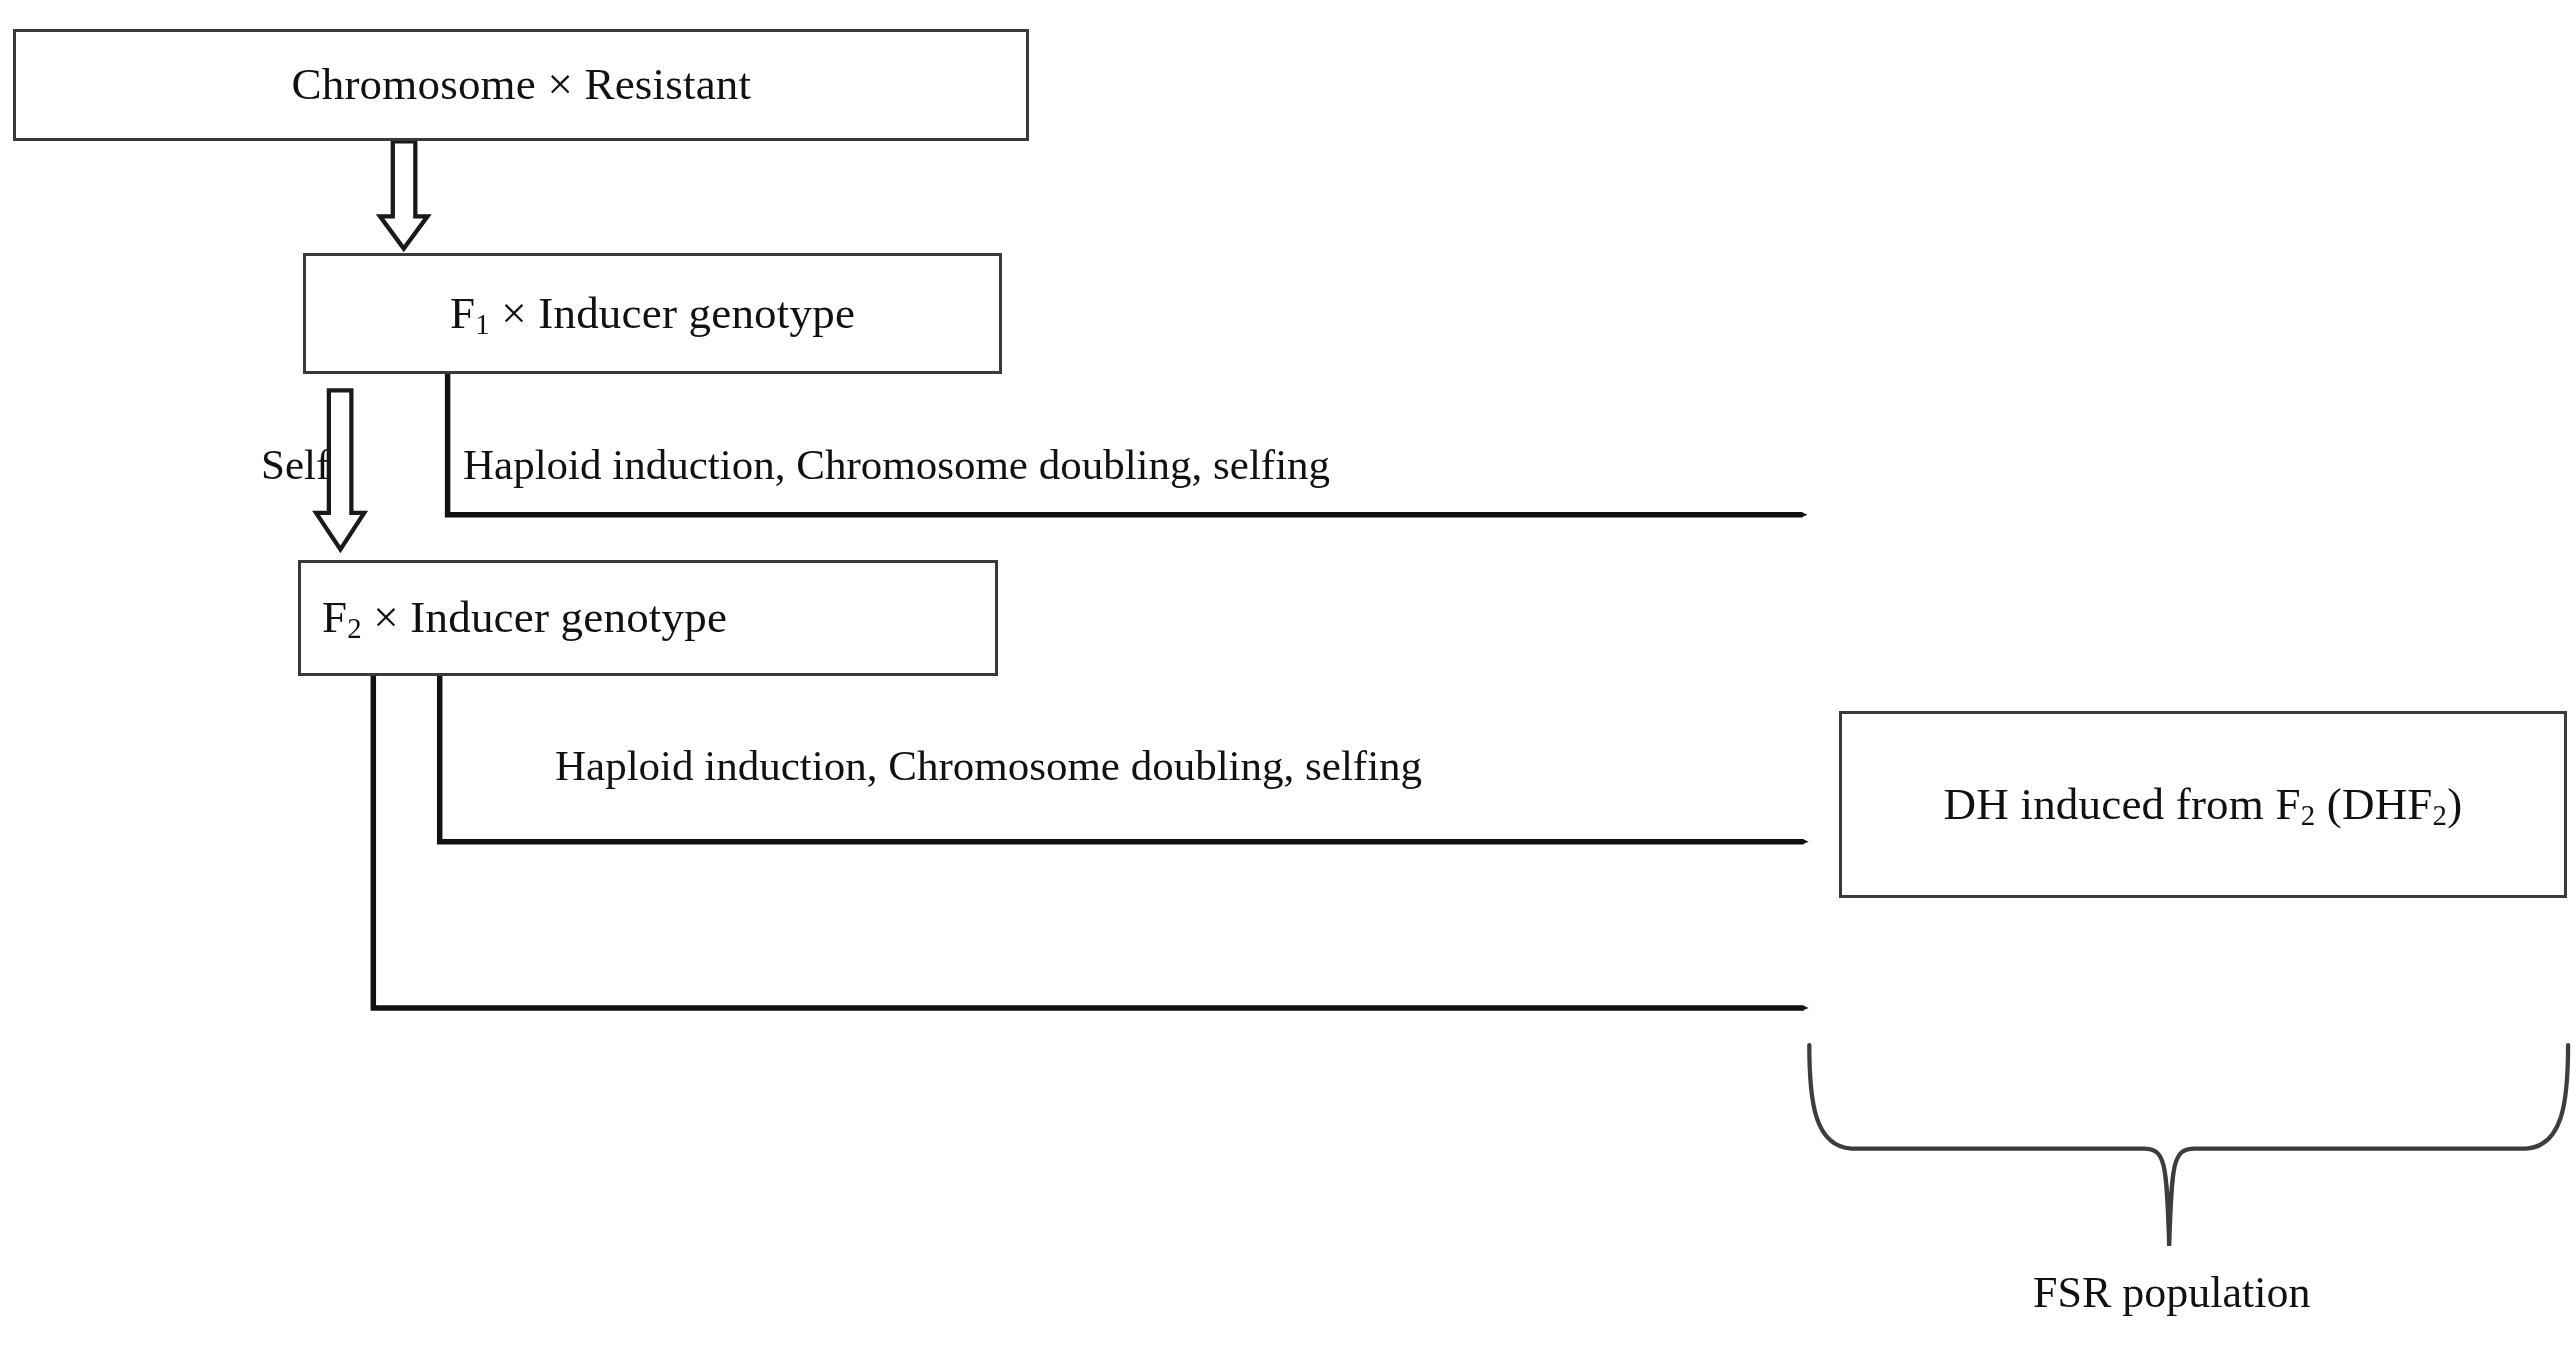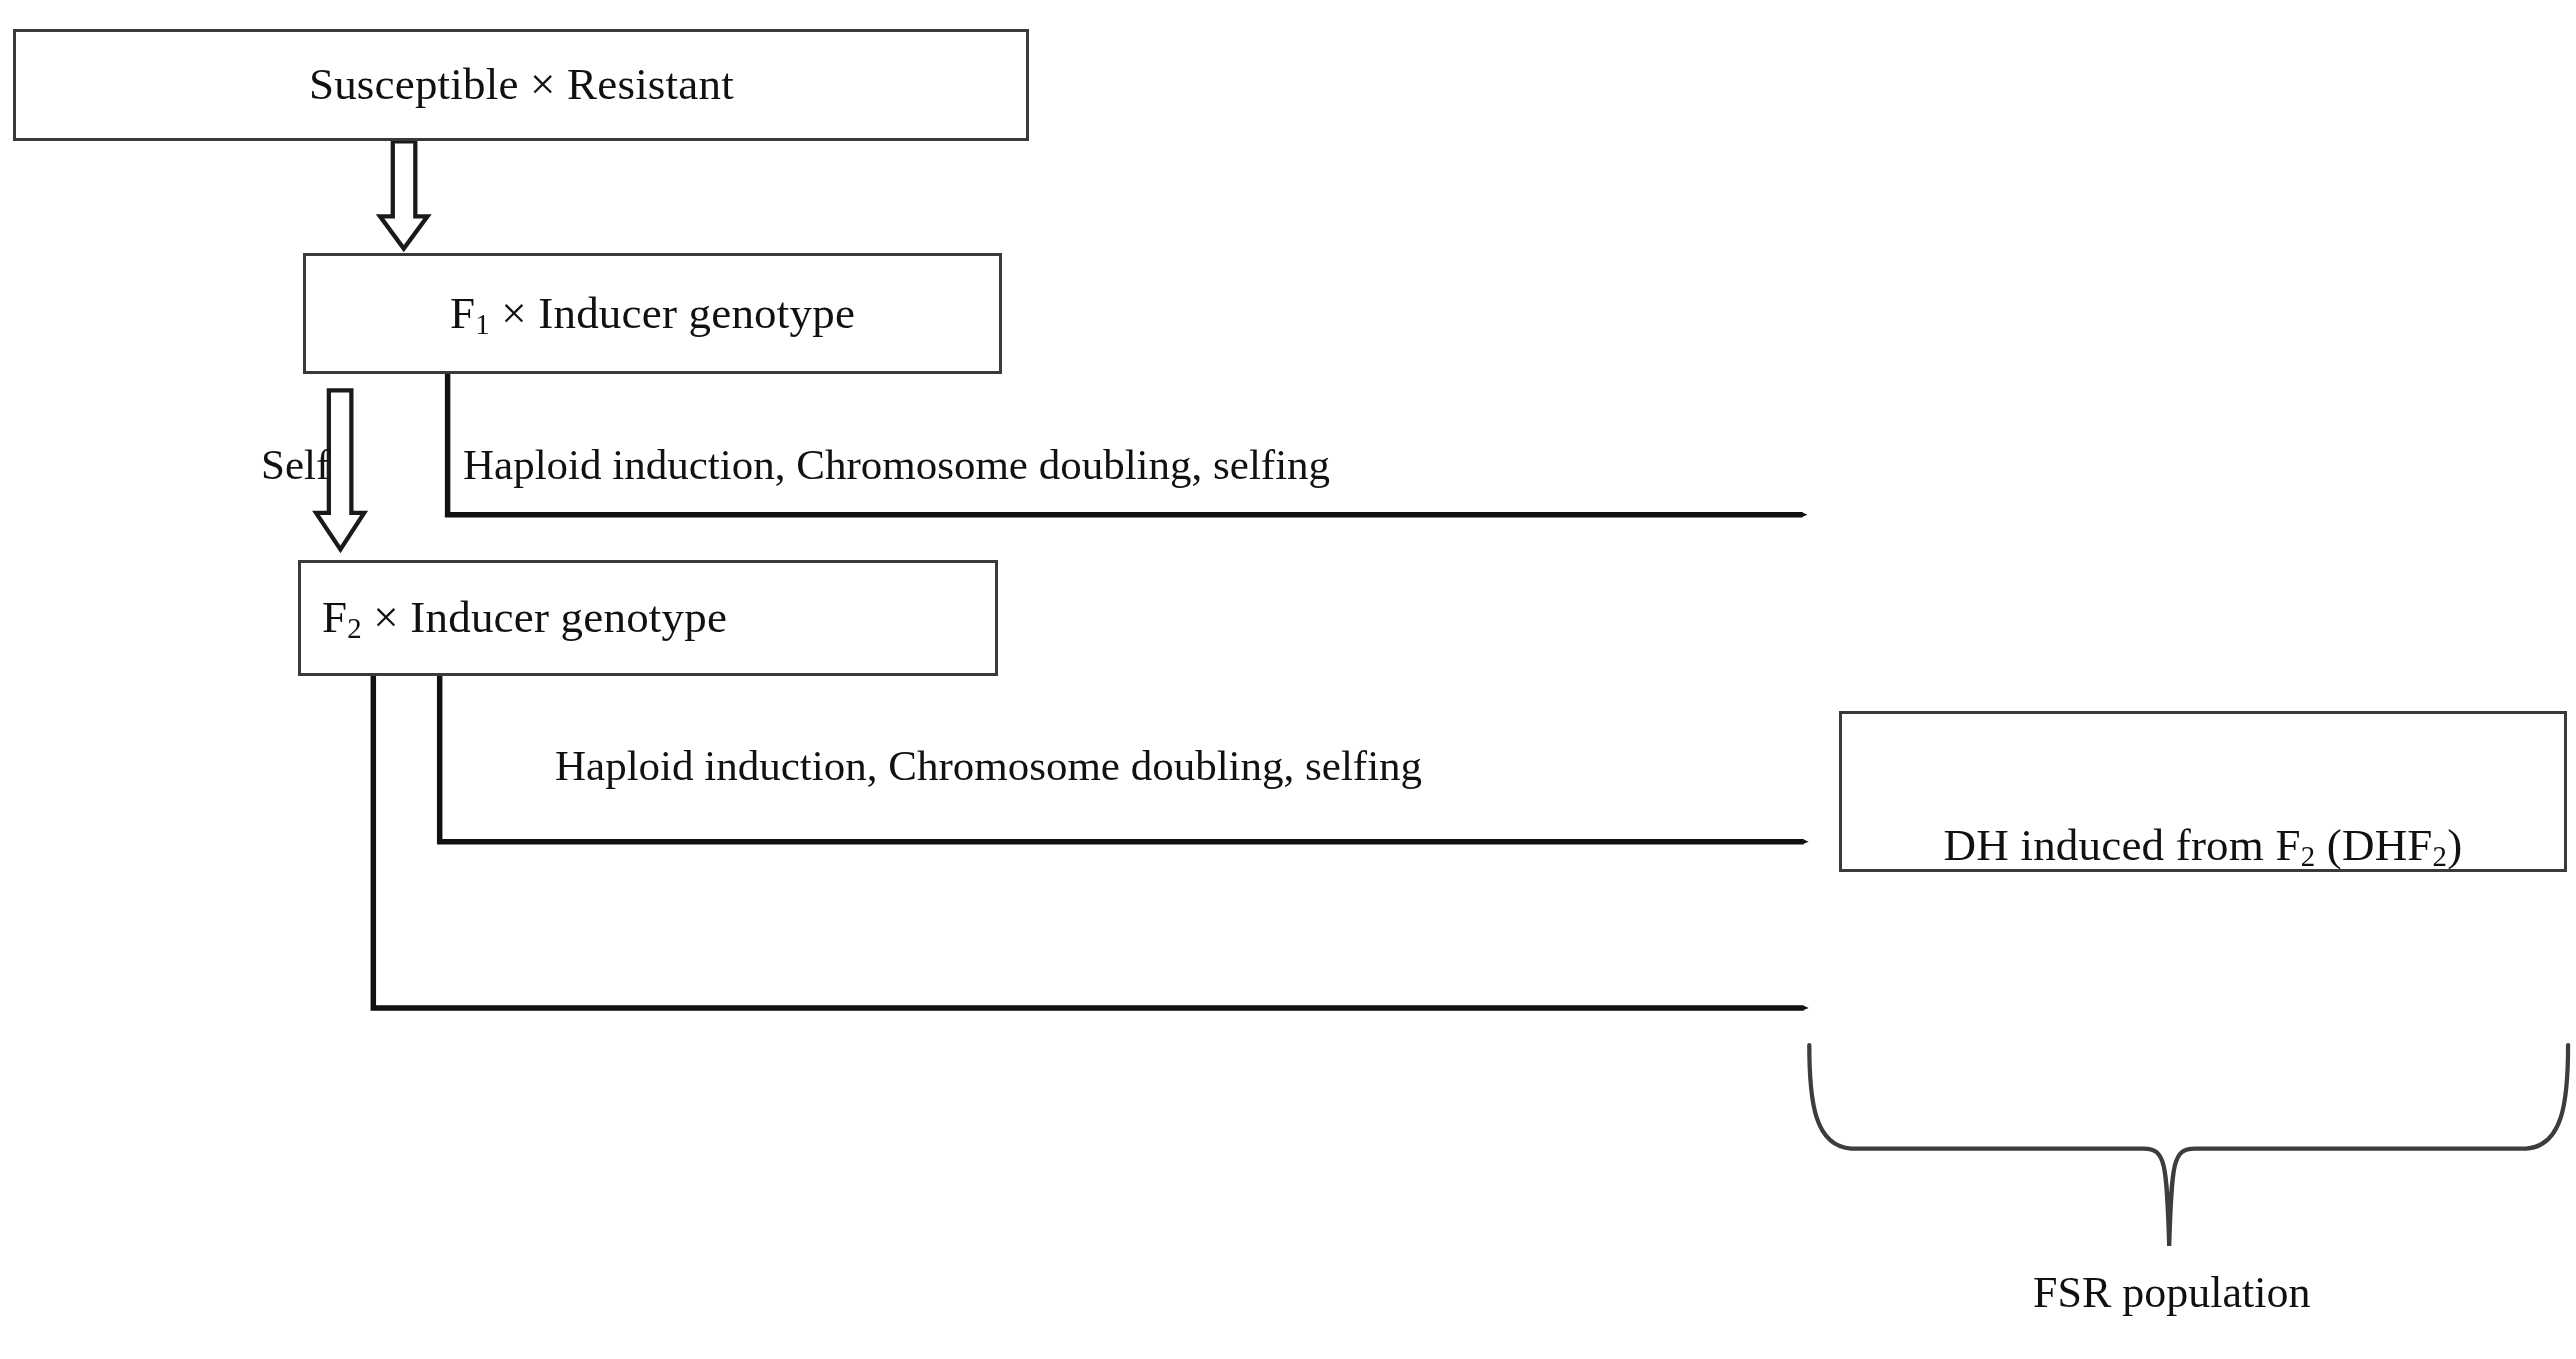--- a/index.html
+++ b/index.html
@@ -103,33 +103,33 @@
                C 2971,1810 2980,1882 3040,1886
                L 3520,1886
                C 3556,1886 3558,1910 3562,2046
                C 3566,1910 3568,1886 3604,1886
                L 4148,1886
                C 4208,1882 4217,1810 4217,1716" fill="none" stroke="#3d3d3d" stroke-width="7" stroke-linecap="round"></path>
     </g>
   </svg>
 
   <div class="node-box" style="left:13.4px; top:29px; width:1016px; height:112px;">
-    <span class="node-label">Susceptible × Resistant</span>
+    <span class="node-label">Chromosome × Resistant</span>
   </div>
 
   <div class="node-box" style="left:303px; top:253px; width:699px; height:121px;">
     <span class="node-label"><span>F</span><sub>1</sub><span> × Inducer genotype</span></span>
   </div>
 
   <div class="node-box align-left" style="left:298px; top:560px; width:700px; height:116px;">
     <span class="node-label"><span>F</span><sub>2</sub><span> × Inducer genotype</span></span>
   </div>
 
 
-  <div class="node-box" style="left:1839px; top:711px; width:728px; height:161px;align-items:flex-end;">
+  <div class="node-box" style="left:1839px; top:711px; width:728px; height:187px;">
     <span class="node-label"><span>DH induced from F</span><sub>2</sub><span> (DHF</span><sub>2</sub><span>)</span></span>
   </div>
 
 
   <div class="edge-label" style="left:261px; top:443px;">Self</div>
 
   <div class="edge-label" style="left:463px; top:443px;">Haploid induction, Chromosome doubling, selfing</div>
 
   <div class="edge-label" style="left:555px; top:744px;">Haploid induction, Chromosome doubling, selfing</div>
 

